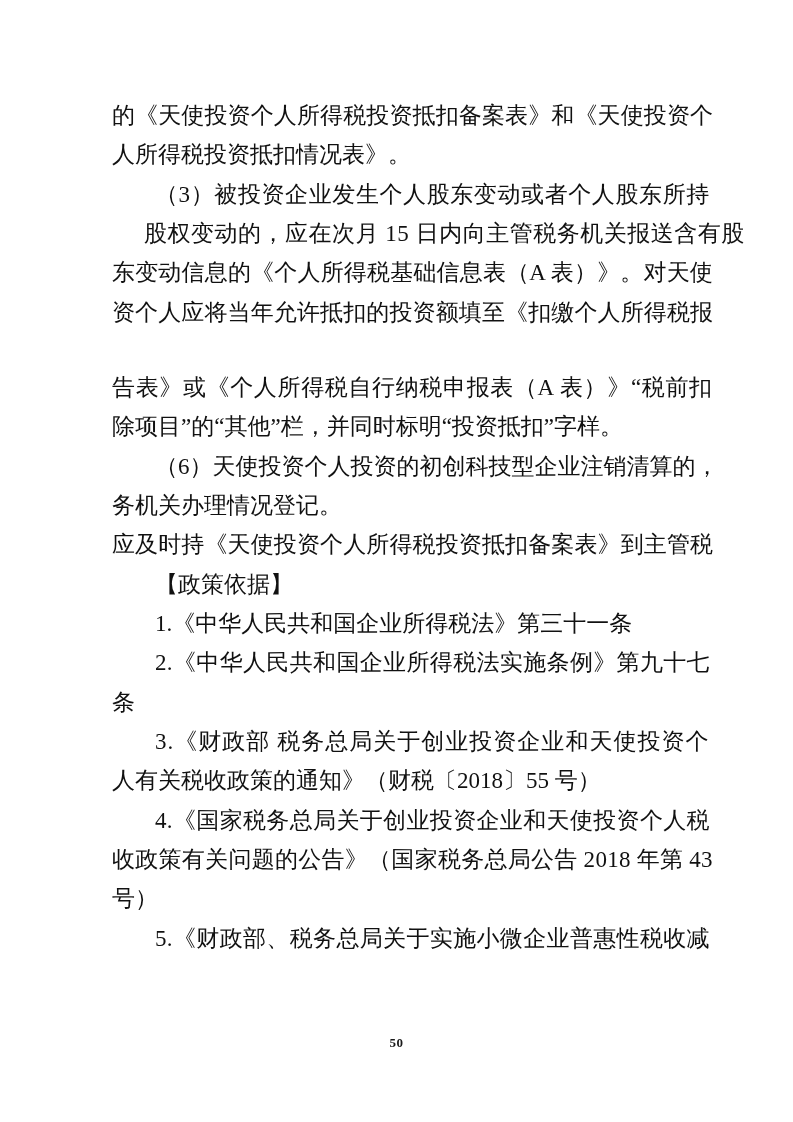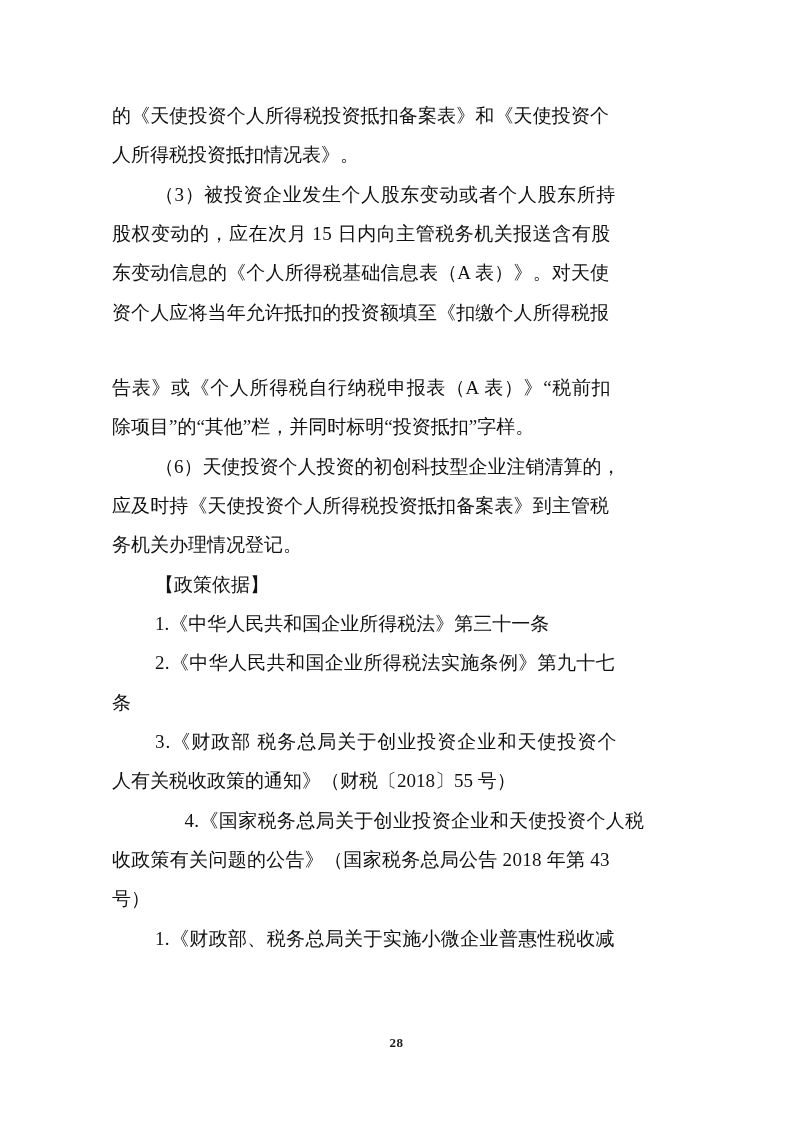--- a/index.html
+++ b/index.html
@@ -24,21 +24,21 @@
   }
   .content {
     position: absolute;
     left: 112px;
     top: 96px;
     width: 562px;
   }
   .line {
     height: 39.33px;
     line-height: 39.33px;
-    font-size: 19px;
+    font-size: 23px;
     white-space: nowrap;
     color: #111111;
   }
   .line.indent {
     padding-left: 43px;
   }
   .page-number {
     position: absolute;
     left: 0;
     top: 1035px;
@@ -51,33 +51,33 @@
   }
 </style>
 </head>
 <body>
 
 <div class="page">
   <div class="content">
       <div class="line" style="letter-spacing: 0.12px;"><span>的《天使投资个人所得税投资抵扣备案表》和《天使投资个</span></div>
       <div class="line"><span>人所得税投资抵扣情况表》。</span></div>
       <div class="line indent" style="letter-spacing: 0.597826px;"><span>（3）被投资企业发生个人股东变动或者个人股东所持</span></div>
-      <div class="line" style="letter-spacing: 0.509259px;"><span>股权变动的，应在次月 15 日内向主管税务机关报送含有股</span></div>
+      <div class="line" style="letter-spacing: 0.509259px; margin-left: 32px;"><span>股权变动的，应在次月 15 日内向主管税务机关报送含有股</span></div>
       <div class="line" style="letter-spacing: 0.183894px;"><span>东变动信息的《个人所得税基础信息表（A 表）》。对天使</span></div>
       <div class="line" style="letter-spacing: 0.12px;"><span>资个人应将当年允许抵扣的投资额填至《扣缴个人所得税报</span></div>
       <div class="line" style="letter-spacing: 0.64363px; margin-top: 36px;"><span>告表》或《个人所得税自行纳税申报表（A 表）》“税前扣</span></div>
       <div class="line"><span>除项目”的“其他”栏，并同时标明“投资抵扣”字样。</span></div>
       <div class="line indent"><span>（6）天使投资个人投资的初创科技型企业注销清算的，</span></div>
+      <div class="line"><span>务机关办理情况登记。</span></div>
       <div class="line" style="letter-spacing: 0.12px;"><span>应及时持《天使投资个人所得税投资抵扣备案表》到主管税</span></div>
-      <div class="line"><span>务机关办理情况登记。</span></div>
       <div class="line indent"><span>【政策依据】</span></div>
       <div class="line indent"><span>1.《中华人民共和国企业所得税法》第三十一条</span></div>
       <div class="line indent" style="letter-spacing: 0.348958px;"><span>2.《中华人民共和国企业所得税法实施条例》第九十七</span></div>
       <div class="line"><span>条</span></div>
       <div class="line indent" style="letter-spacing: 1.02083px;"><span>3.《财政部 税务总局关于创业投资企业和天使投资个</span></div>
       <div class="line"><span>人有关税收政策的通知》（财税〔2018〕55 号）</span></div>
       <div class="line indent" style="letter-spacing: 0.348958px; text-align: center;"><span>4.《国家税务总局关于创业投资企业和天使投资个人税</span></div>
       <div class="line" style="letter-spacing: 0.279167px;"><span>收政策有关问题的公告》（国家税务总局公告 2018 年第 43</span></div>
       <div class="line"><span>号）</span></div>
-      <div class="line indent" style="letter-spacing: 0.348958px;"><span>1.《财政部、税务总局关于实施小微企业普惠性税收减</span></div>
+      <div class="line indent" style="letter-spacing: 0.348958px;"><span>5.《财政部、税务总局关于实施小微企业普惠性税收减</span></div>
     </div>
-  <div class="page-number">28</div>
+  <div class="page-number">50</div>
 </div>
 
 </body></html>

